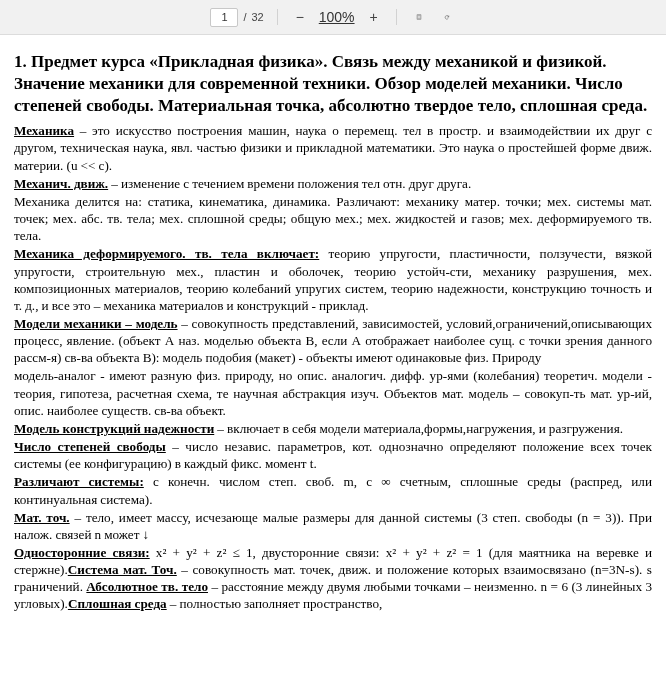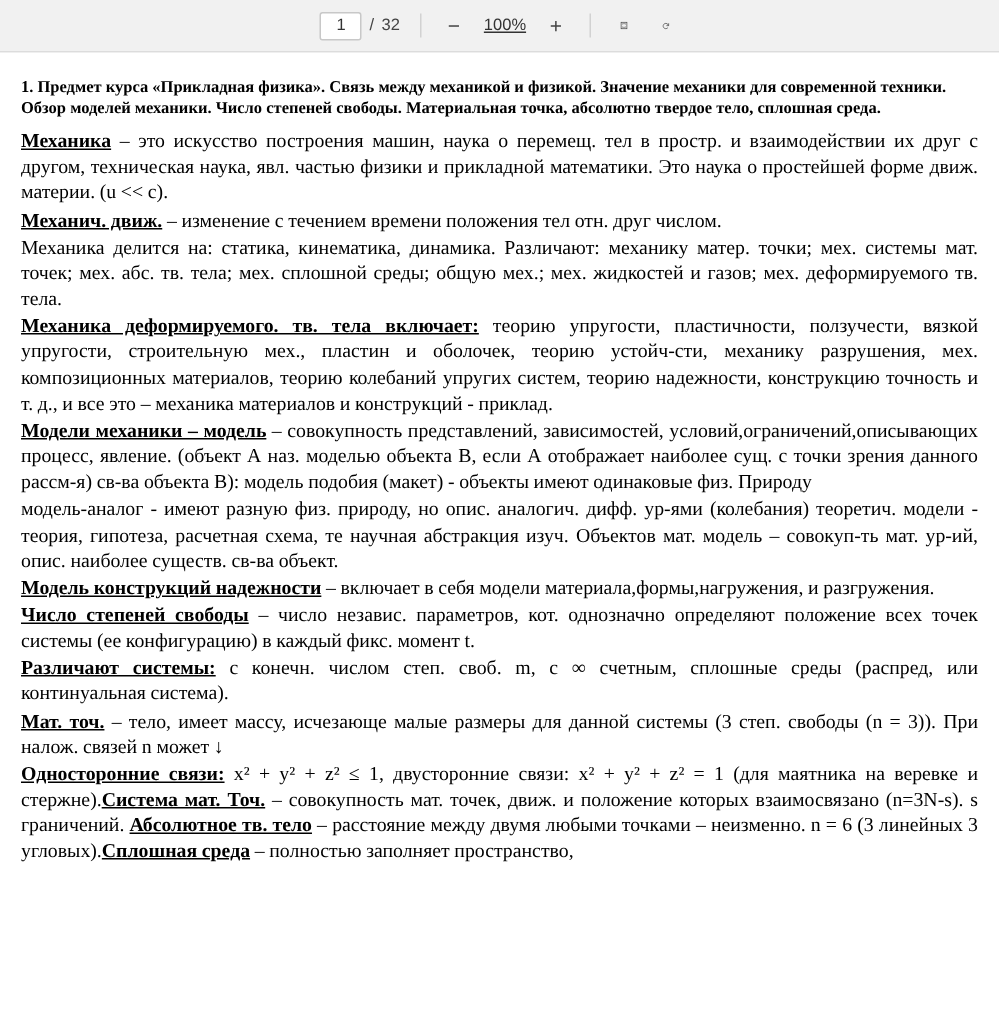--- a/index.html
+++ b/index.html
@@ -65,24 +65,24 @@
     align-items: center;
     justify-content: center;
     font-size: 14px;
     color: #444;
     background: transparent;
     border: none;
     cursor: pointer;
     line-height: 1;
   }
   .zoom-val {
-    font-size: 11px;
+    font-size: 14px;
     color: #333;
     min-width: 30px;
-    text-align: center;
+    text-align: left;
     text-decoration: underline;
   }
   .tb-sep {
     width: 1px;
     height: 16px;
     background: #d2d2d2;
     margin: 0 3px;
   }
   .icon-svg { display:block; }
 
@@ -105,21 +105,21 @@
     line-height: 1.30;
     text-align: justify;
     margin: 0 0 1px 0;
     word-spacing: -0.2px;
   }
   .b { font-weight: bold; }
   .u { text-decoration: underline; }
   .i { }
   .title {
     font-weight: bold;
-    font-size: 11px;
+    font-size: 17px;
     line-height: 1.28;
     margin: 0 0 6px 0;
     text-align: left;
   }
   .cut {
     overflow: hidden;
   }
 </style>
 </head>
 <body>
@@ -160,21 +160,21 @@
     <div class="page">
 
       <div class="title">1. Предмет курса «Прикладная физика». Связь между механикой и физикой. Значение механики для современной техники. Обзор моделей механики. Число степеней свободы. Материальная точка, абсолютно твердое тело, сплошная среда.</div>
 
 
       <p class="p">
         <span class="b u">Механика</span><span> – это искусство построения машин, наука о перемещ. тел в простр. и взаимодействии их друг с другом, техническая наука, явл. частью физики и прикладной математики. Это наука о простейшей форме движ. материи. (u &lt;&lt; c).</span>
       </p>
 
       <p class="p">
-        <span class="b u">Механич. движ.</span><span> – изменение с течением времени положения тел отн. друг числом.</span>
+        <span class="b u">Механич. движ.</span><span> – изменение с течением времени положения тел отн. друг друга.</span>
       </p>
 
       <p class="p">
         <span>Механика делится на: статика, кинематика, динамика. Различают: механику матер. точки; мех. системы мат. точек; мех. абс. тв. тела; мех. сплошной среды; общую мех.; мех. жидкостей и газов; мех. деформируемого тв. тела.</span>
       </p>
 
       <p class="p">
         <span class="b u">Механика деформируемого. тв. тела включает:</span><span> теорию упругости, пластичности, ползучести, вязкой упругости, строительную мех., пластин и оболочек, теорию устойч-сти, механику разрушения, мех. композиционных материалов, теорию колебаний упругих систем, теорию надежности, конструкцию точность и т. д., и все это – механика материалов и конструкций - приклад.</span>
       </p>
 

